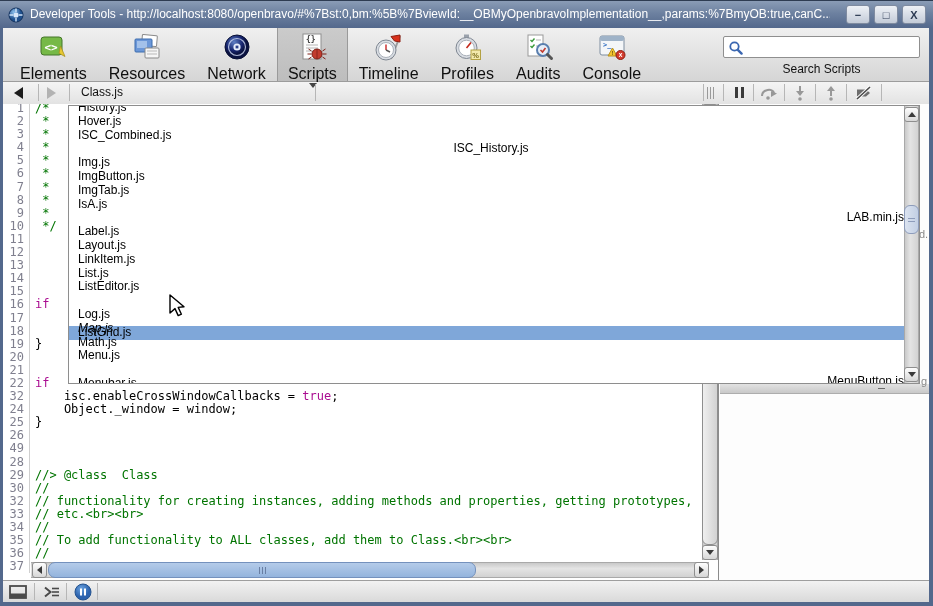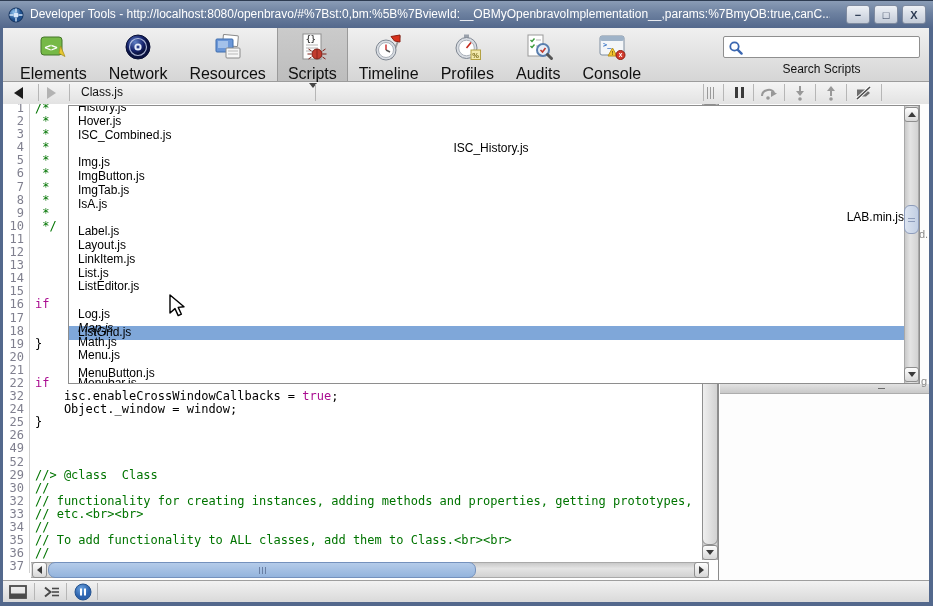--- a/index.html
+++ b/index.html
@@ -132,44 +132,44 @@
         <div class="tbtn">
           <span class="ticon"><svg width="32" height="32" viewBox="0 0 32 32">
               <rect x="4" y="6" width="21" height="18" rx="3" fill="#76b947" stroke="#44762a"></rect>
               <text x="14" y="19.5" font-size="11" fill="#fff" font-family="DejaVu Sans Mono,monospace" text-anchor="middle" font-weight="bold">&lt;&gt;</text>
               <path d="M23.5 15 l4.5 10.5 -6 -3.2 z" fill="#e8c832" stroke="#a8921f" stroke-width="0.8"></path>
             </svg></span>
           <span class="tlabel">Elements</span>
         </div>
         <div class="tbtn">
           <span class="ticon"><svg width="32" height="32" viewBox="0 0 32 32">
+              <rect x="11" y="4" width="15" height="11" rx="1" fill="#fff" stroke="#8a8a8a" transform="rotate(5 18 9)"></rect>
+              <rect x="4" y="8" width="17" height="13" rx="1" fill="#6b97d8" stroke="#3c6cae"></rect>
+              <rect x="6" y="10" width="10" height="7" fill="#a3c1ea"></rect>
+              <rect x="14" y="17" width="14" height="10" rx="1" fill="#f6f6f6" stroke="#8a8a8a"></rect>
+              <line x1="16" y1="20" x2="26" y2="20" stroke="#b9b9b9"></line>
+              <line x1="16" y1="23" x2="26" y2="23" stroke="#b9b9b9"></line>
+            </svg></span>
+          <span class="tlabel">Resources</span>
+        </div>
+        <div class="tbtn">
+          <span class="ticon"><svg width="32" height="32" viewBox="0 0 32 32">
               <defs>
                 <radialGradient id="gn" cx="38%" cy="30%">
                   <stop offset="0%" stop-color="#5f7fc4"></stop>
                   <stop offset="70%" stop-color="#16246e"></stop>
                   <stop offset="100%" stop-color="#0a1240"></stop>
                 </radialGradient>
               </defs>
               <circle cx="16" cy="16" r="12" fill="url(#gn)" stroke="#091035"></circle>
               <circle cx="16" cy="16" r="8.5" fill="none" stroke="#cfd9f2" stroke-width="1.2" opacity="0.8"></circle>
               <circle cx="16" cy="16" r="3.6" fill="#e8eefb"></circle>
               <rect x="14.6" y="14.6" width="2.8" height="2.8" fill="#2b3f8a"></rect>
             </svg></span>
           <span class="tlabel">Network</span>
-        </div>
-        <div class="tbtn">
-          <span class="ticon"><svg width="32" height="32" viewBox="0 0 32 32">
-              <rect x="11" y="4" width="15" height="11" rx="1" fill="#fff" stroke="#8a8a8a" transform="rotate(5 18 9)"></rect>
-              <rect x="4" y="8" width="17" height="13" rx="1" fill="#6b97d8" stroke="#3c6cae"></rect>
-              <rect x="6" y="10" width="10" height="7" fill="#a3c1ea"></rect>
-              <rect x="14" y="17" width="14" height="10" rx="1" fill="#f6f6f6" stroke="#8a8a8a"></rect>
-              <line x1="16" y1="20" x2="26" y2="20" stroke="#b9b9b9"></line>
-              <line x1="16" y1="23" x2="26" y2="23" stroke="#b9b9b9"></line>
-            </svg></span>
-          <span class="tlabel">Resources</span>
         </div>
         <div class="tbtn active">
           <span class="ticon"><svg width="32" height="32" viewBox="0 0 32 32">
               <rect x="7" y="3" width="18" height="25" fill="#fdfdfd" stroke="#8f8f8f"></rect>
               <text x="10" y="11" font-size="8" fill="#444" font-family="DejaVu Sans Mono,monospace" font-weight="bold">{}</text>
               <line x1="10" y1="14" x2="22" y2="14" stroke="#b5b5b5"></line>
               <line x1="10" y1="17" x2="22" y2="17" stroke="#b5b5b5"></line>
               <line x1="10" y1="20" x2="18" y2="20" stroke="#b5b5b5"></line>
               <circle cx="21" cy="23" r="5" fill="#c23b2e" stroke="#7e1f16"></circle>
               <line x1="21" y1="18" x2="21" y2="28" stroke="#7e1f16" stroke-width="0.8"></line>
@@ -313,21 +313,21 @@
         <div class="crow"><span class="ln">18</span><span class="ct"></span></div>
         <div class="crow"><span class="ln">19</span><span class="ct"><span class="tk-p">}</span></span></div>
         <div class="crow"><span class="ln">20</span><span class="ct"></span></div>
         <div class="crow"><span class="ln">21</span><span class="ct"></span></div>
         <div class="crow"><span class="ln">22</span><span class="ct"><span class="tk-k">if</span></span></div>
         <div class="crow"><span class="ln">32</span><span class="ct"><span class="tk-p">    isc.enableCrossWindowCallbacks = </span><span class="tk-k">true</span><span class="tk-p">;</span></span></div>
         <div class="crow"><span class="ln">24</span><span class="ct"><span class="tk-p">    Object._window = window;</span></span></div>
         <div class="crow"><span class="ln">25</span><span class="ct"><span class="tk-p">}</span></span></div>
         <div class="crow"><span class="ln">26</span><span class="ct"></span></div>
         <div class="crow"><span class="ln">49</span><span class="ct"></span></div>
-        <div class="crow"><span class="ln">52</span><span class="ct"></span></div>
+        <div class="crow"><span class="ln">28</span><span class="ct"></span></div>
         <div class="crow"><span class="ln">29</span><span class="ct"><span class="tk-c">//&gt; @class  Class</span></span></div>
         <div class="crow"><span class="ln">30</span><span class="ct"><span class="tk-c">//</span></span></div>
         <div class="crow"><span class="ln">32</span><span class="ct"><span class="tk-c">// functionality for creating instances, adding methods and properties, getting prototypes,</span></span></div>
         <div class="crow"><span class="ln">33</span><span class="ct"><span class="tk-c">// etc.&lt;br&gt;&lt;br&gt;</span></span></div>
         <div class="crow"><span class="ln">34</span><span class="ct"><span class="tk-c">//</span></span></div>
         <div class="crow"><span class="ln">35</span><span class="ct"><span class="tk-c">// To add functionality to ALL classes, add them to Class.&lt;br&gt;&lt;br&gt;</span></span></div>
         <div class="crow"><span class="ln">36</span><span class="ct"><span class="tk-c">//</span></span></div>
         <div class="crow"><span class="ln">37</span><span class="ct"></span></div>
       </div>
 
@@ -376,21 +376,21 @@
         <div class="dd-item" style="top: 124.2px;">Label.js</div>
         <div class="dd-item" style="top: 138px;">Layout.js</div>
         <div class="dd-item" style="top: 151.8px;">LinkItem.js</div>
         <div class="dd-item" style="top: 165.6px;">List.js</div>
         <div class="dd-item" style="top: 179.4px;">ListEditor.js</div>
         <div class="dd-item sel" style="top: 198px; margin-top: 27px;">ListGrid.js</div>
         <div class="dd-item" style="top: 207px;">Log.js</div>
         <div class="dd-item" style="top: 220.8px; font-style: italic;">Map.js</div>
         <div class="dd-item" style="top: 234.6px;">Math.js</div>
         <div class="dd-item" style="top: 248.4px;">Menu.js</div>
-        <div class="dd-item" style="top: 266px;">MenuButton.js</div>
+        <div class="dd-item" style="top: 274px; text-align: right;">MenuButton.js</div>
         <div class="dd-item" style="top: 276px;">Menubar.js</div>
       </div>
     <div class="dd-scroll">
       <div class="vtrack" style="left:0;top:0;width:15px;height:277px;"></div>
       <div class="sb-btn" style="left:0;top:1px;width:15px;height:15px;">
           <span class="arr-up"></span>
         </div>
       <div class="dd-vthumb">
           <i></i>
           <i></i>

